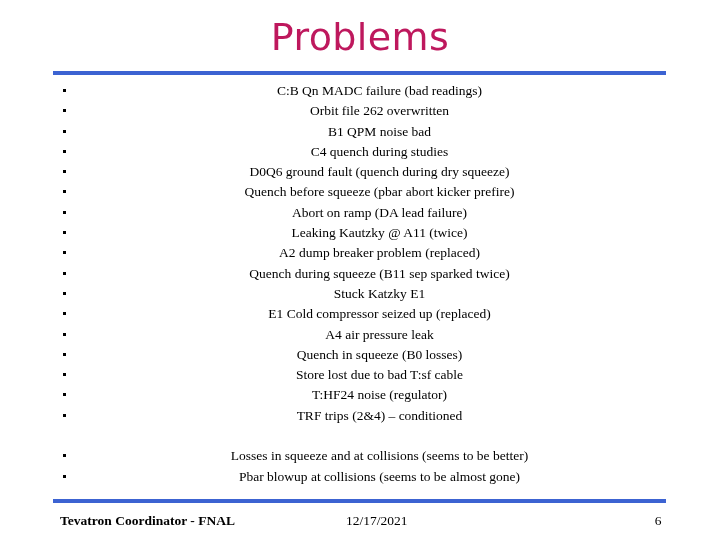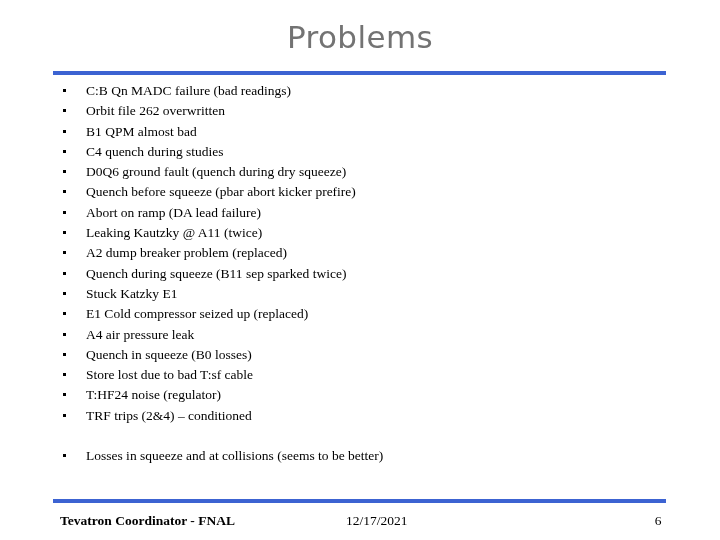--- a/index.html
+++ b/index.html
@@ -26,25 +26,25 @@
   }
 
   
   #slide-title {
     position: absolute;
     left: 0;
     top: 18px;
     width: 720px;
     text-align: center;
     font-family: "DejaVu Sans", sans-serif;
-    font-size: 31px;
+    font-size: 38px;
     font-weight: 400;
     line-height: 38px;
     letter-spacing: 0.4px;
-    color: #737373;
+    color: #be185d;
     white-space: nowrap;
   }
 
   
   .rule {
     position: absolute;
     left: 53px;
     width: 613px;
     height: 4px;
     background: #3C63D2;
@@ -73,20 +73,21 @@
     position: absolute;
     left: 10px;
     top: 8px;
     width: 3px;
     height: 3px;
     background: #000000;
   }
   .bullet-text {
     display: block;
     padding-left: 33px;
+    text-align: center;
   }
 
   
   #footer {
     position: absolute;
     left: 0;
     top: 509px;
     width: 720px;
     height: 24px;
     font-size: 13.5px;
@@ -128,21 +129,21 @@
       <div class="bullet-row">
         <span class="bullet-mark"></span>
         <span class="bullet-text">C:B Qn MADC failure (bad readings)</span>
       </div>
       <div class="bullet-row">
         <span class="bullet-mark"></span>
         <span class="bullet-text">Orbit file 262 overwritten</span>
       </div>
       <div class="bullet-row">
         <span class="bullet-mark"></span>
-        <span class="bullet-text">B1 QPM almost bad</span>
+        <span class="bullet-text">B1 QPM noise bad</span>
       </div>
       <div class="bullet-row">
         <span class="bullet-mark"></span>
         <span class="bullet-text">C4 quench during studies</span>
       </div>
       <div class="bullet-row">
         <span class="bullet-mark"></span>
         <span class="bullet-text">D0Q6 ground fault (quench during dry squeeze)</span>
       </div>
       <div class="bullet-row">
@@ -190,20 +191,24 @@
         <span class="bullet-text">T:HF24 noise (regulator)</span>
       </div>
       <div class="bullet-row">
         <span class="bullet-mark"></span>
         <span class="bullet-text">TRF trips (2&amp;4) – conditioned</span>
       </div>
       <div class="bullet-row spacer"></div>
       <div class="bullet-row">
         <span class="bullet-mark"></span>
         <span class="bullet-text">Losses in squeeze and at collisions (seems to be better)</span>
+      </div>
+      <div class="bullet-row">
+        <span class="bullet-mark"></span>
+        <span class="bullet-text">Pbar blowup at collisions (seems to be almost gone)</span>
       </div>
     </div>
 
   <div class="rule" id="rule-bottom"></div>
 
   <div id="footer">
     <div id="footer-left">Tevatron Coordinator - FNAL</div>
     <div id="footer-date">12/17/2021</div>
     <div id="footer-page">6</div>
   </div>

